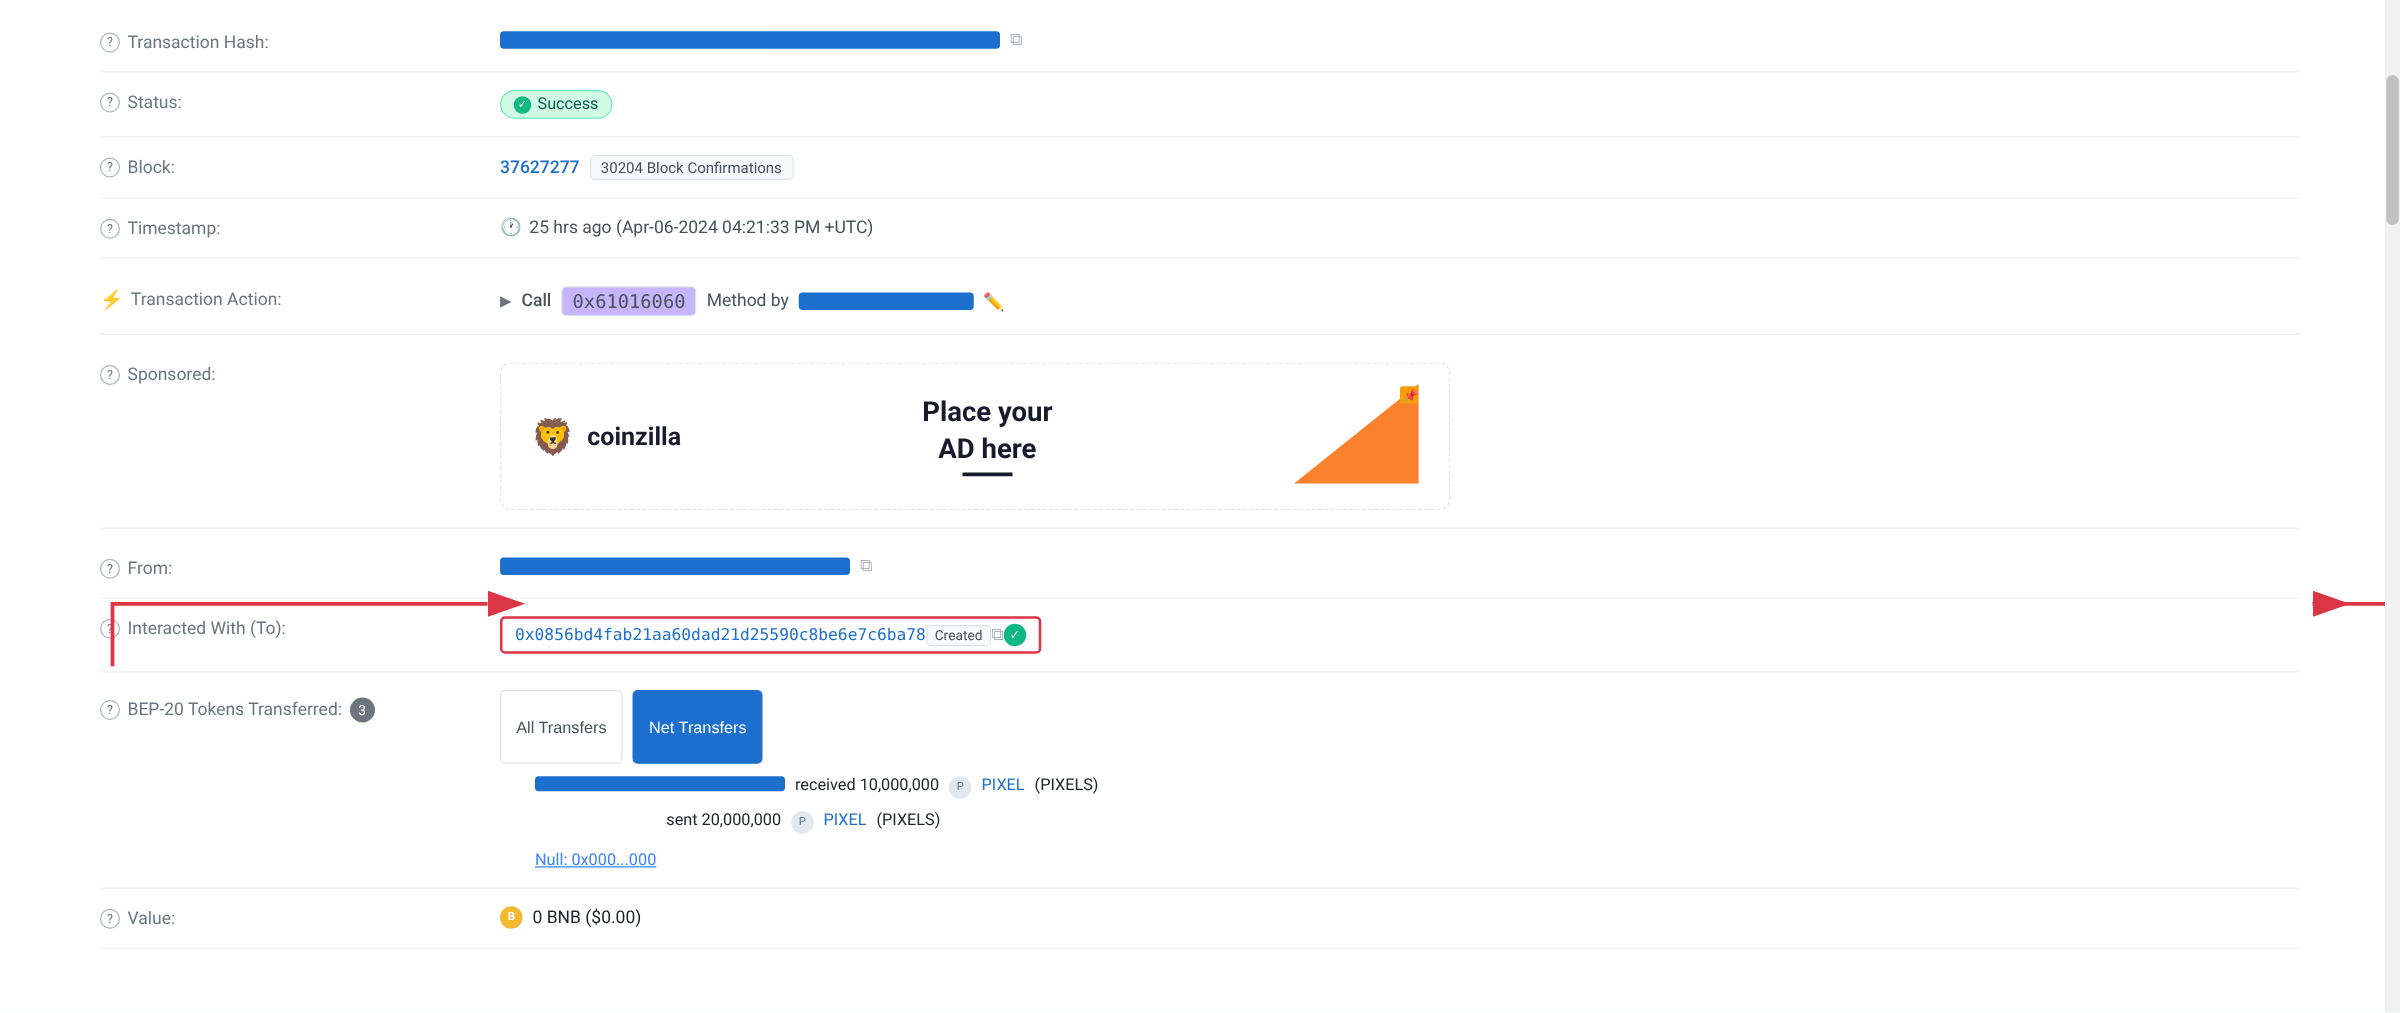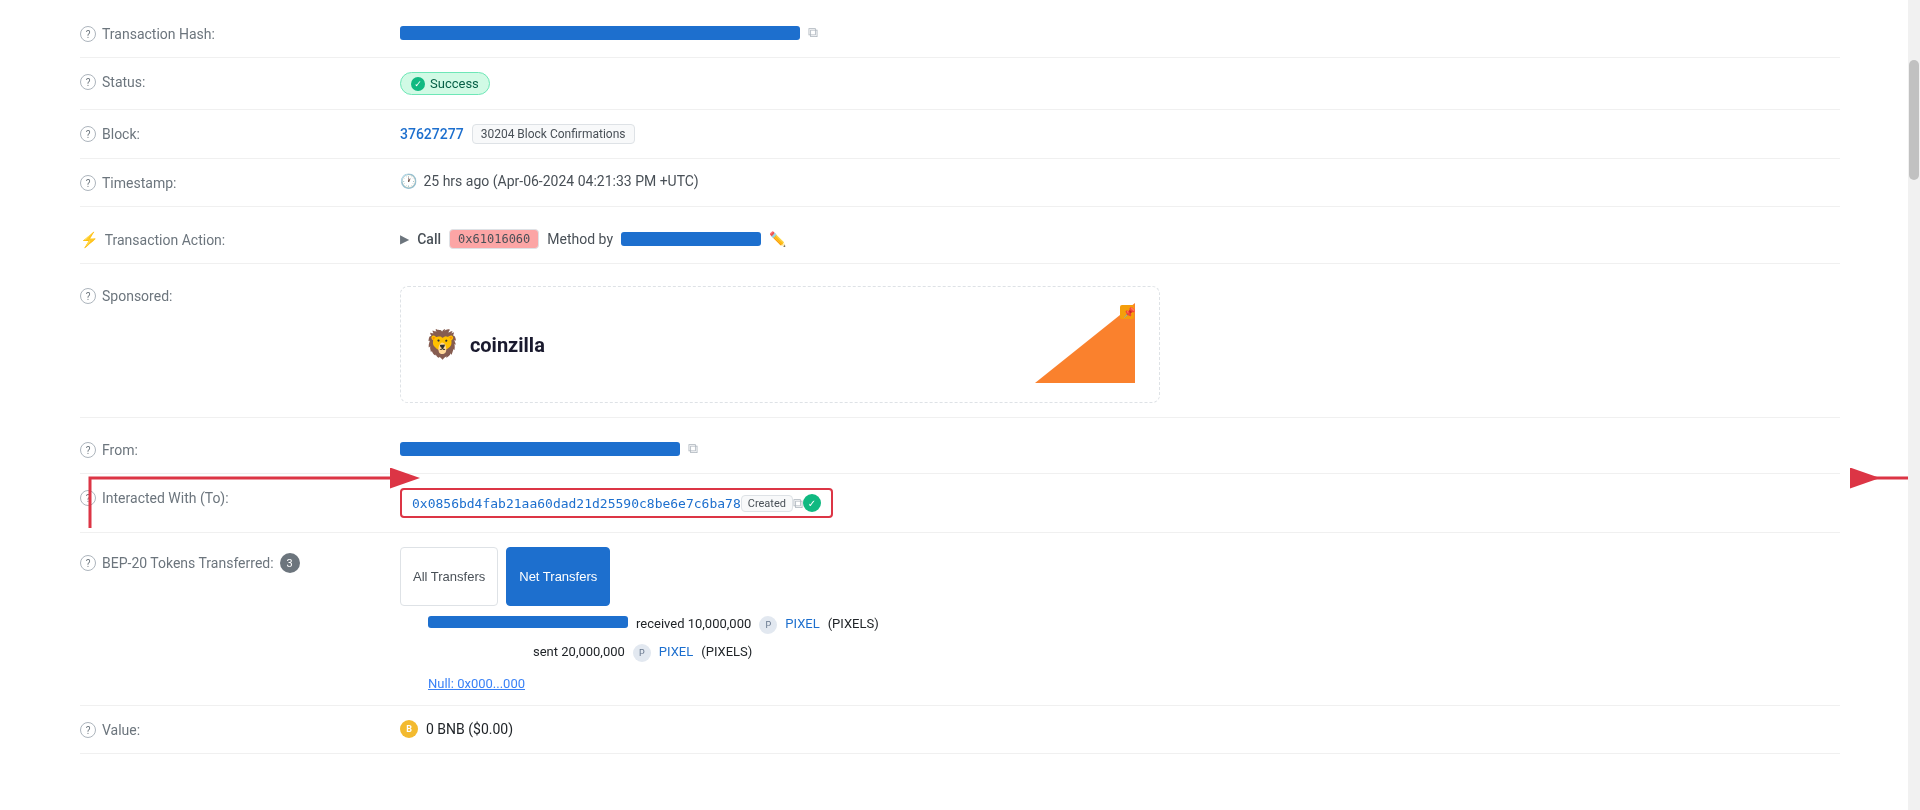--- a/index.html
+++ b/index.html
@@ -112,26 +112,26 @@
     }
     .lightning-icon {
       color: #1d6fce;
       font-size: 15px;
     }
     .call-badge {
       color: #495057;
       font-weight: 500;
     }
     .method-badge {
-      background: #fca5a5;
+      background: #c4b5fd;
       border: 1px solid #dee2e6;
       color: #495057;
       border-radius: 4px;
       padding: 2px 8px;
-      font-size: 12px;
+      font-size: 15px;
       font-family: monospace;
     }
     .method-bar {
       height: 14px;
       border-radius: 3px;
       background: #1d6fce;
       display: inline-block;
     }
     .edit-icon {
       color: #adb5bd;
@@ -388,20 +388,27 @@
     <div class="row">
       <div class="label-col">
         <span class="help-icon">?</span>
         <span>Sponsored:</span>
       </div>
       <div class="value-col">
         <div class="ad-box">
           <div class="coinzilla-logo">
             <span class="coinzilla-emoji">🦁</span>
             <span>coinzilla</span>
+          </div>
+          <div style="display:flex;flex-direction:column;align-items:center;">
+            <div class="ad-text">
+              <span>Place your</span><br>
+              <span>AD here</span>
+            </div>
+            <div class="ad-underline"></div>
           </div>
           <div>
             <svg width="100" height="80" viewBox="0 0 100 80">
               <polygon points="0,80 100,0 100,80" fill="#f97316" opacity="0.9"></polygon>
               <rect x="85" y="2" width="14" height="14" fill="#f59e0b" rx="2"></rect>
               <text x="88" y="13" fill="white" font-size="10">📌</text>
             </svg>
           </div>
         </div>
       </div>

